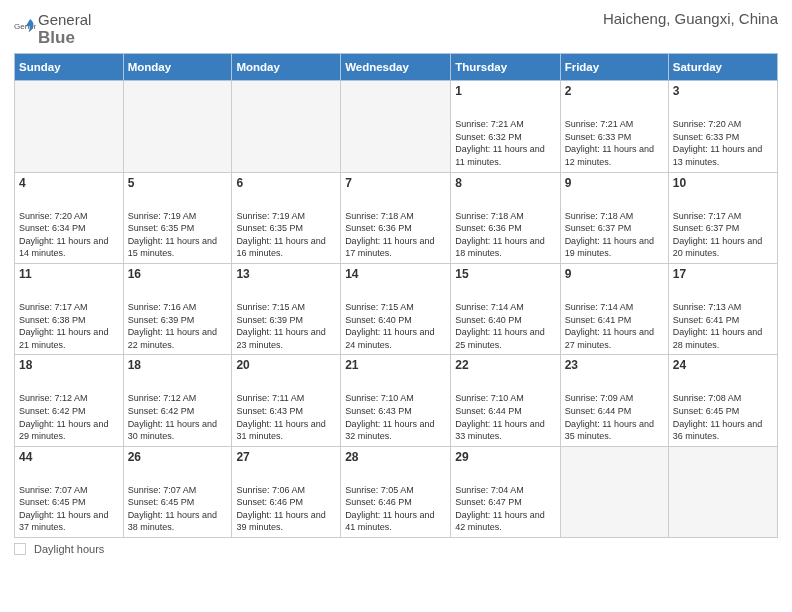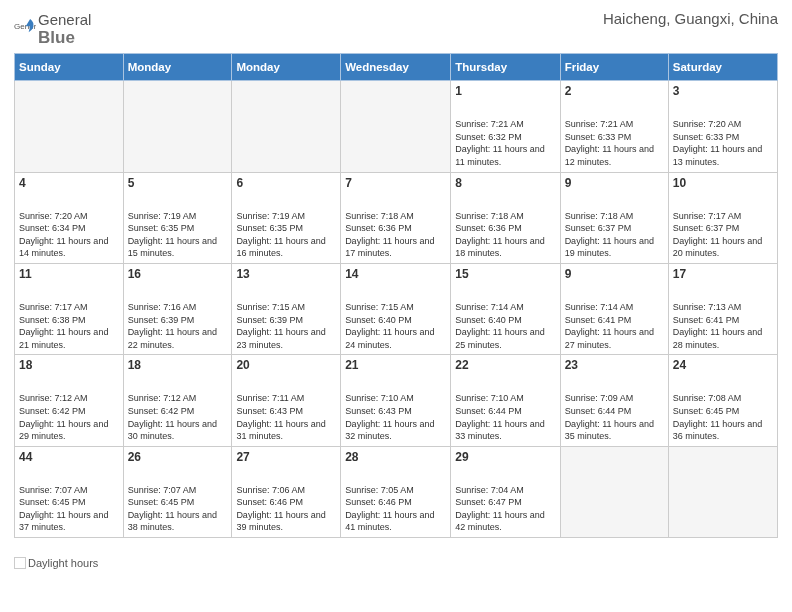--- a/index.html
+++ b/index.html
@@ -40,21 +40,21 @@
       height: 80px;
       background: #fff;
     }
     
     .calendar td.empty { background: #f5f5f5; }
     
     .day-num { font-size: 12px; font-weight: bold; color: #333; display: block; margin-bottom: 1px; }
     
     .day-info { font-size: 9px; color: #333; line-height: 1.4; margin-top: 20px; }
     
-    .footer { margin-top: 19px; display: flex; align-items: center; gap: 2px; font-size: 11px; color: #555; }
+    .footer { margin-top: 5px; display: flex; align-items: center; gap: 8px; font-size: 11px; color: #555; }
     .legend-box { width: 12px; height: 12px; background: #fff; border: 1px solid #ccc; display: inline-block; }
   </style>
 </head>
 <body>
 
 <div class="container">
   <div class="header">
     <div class="logo">
       <div>
         <svg class="logo-icon" viewBox="0 0 30 30" xmlns="http://www.w3.org/2000/svg">

